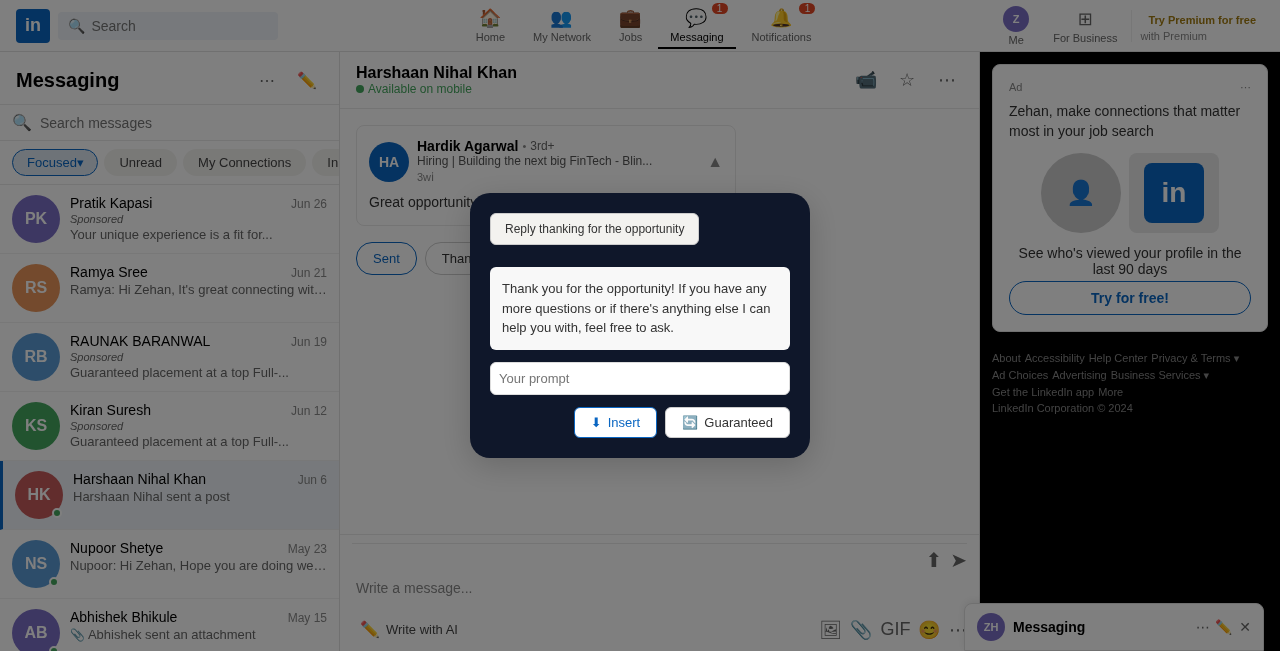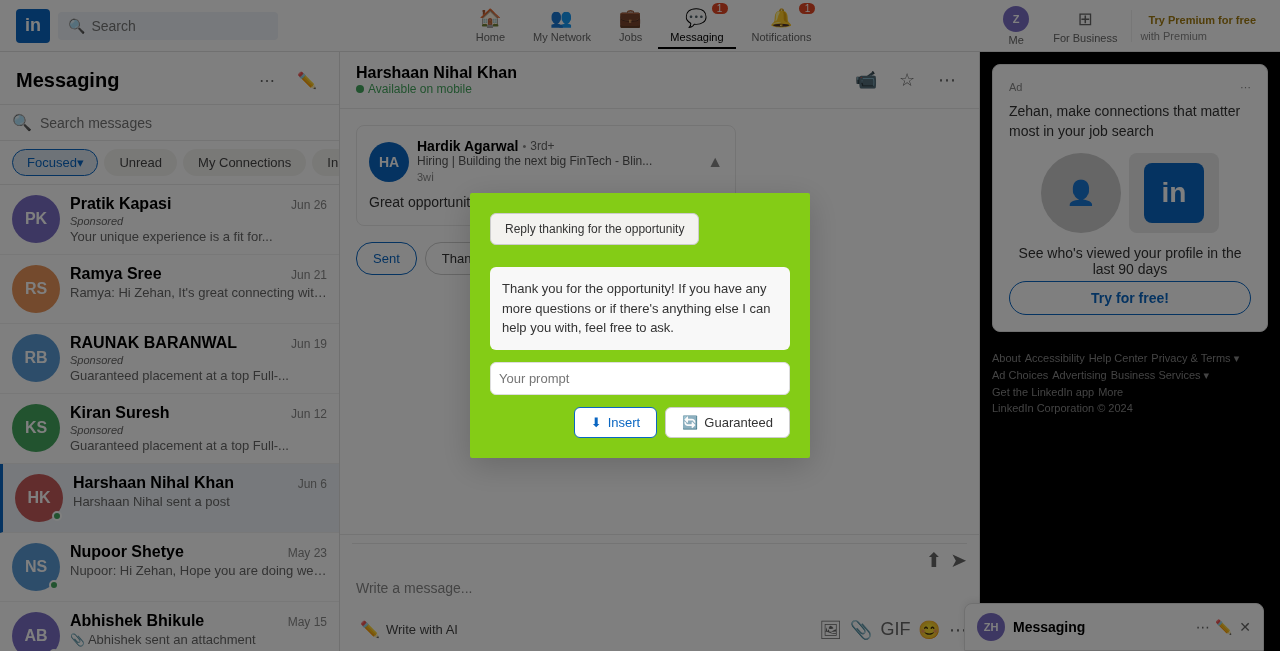--- a/index.html
+++ b/index.html
@@ -240,21 +240,21 @@
       bottom: 1px;
       right: 1px;
     }
     .conv-content { flex: 1; min-width: 0; }
     .conv-name-row {
       display: flex;
       justify-content: space-between;
       align-items: baseline;
       margin-bottom: 2px;
     }
-    .conv-name { font-weight: 700; font-size: 16px; color: #000; }
+    .conv-name { font-weight: 400; font-size: 14px; color: #000; }
     .conv-date { font-size: 12px; color: #888; white-space: nowrap; }
     .conv-preview { font-size: 13px; color: #666; white-space: nowrap; overflow: hidden; text-overflow: ellipsis; }
     .conv-sponsored { font-size: 11px; color: #666; font-style: italic; margin-bottom: 2px; }
     .attachment-icon { font-size: 12px; color: #888; margin-right: 3px; }
 
     
     .conversation-panel {
       flex: 1;
       background: white;
       display: flex;
@@ -447,22 +447,22 @@
     .modal-overlay {
       position: fixed;
       top: 0; left: 0; right: 0; bottom: 0;
       background: rgba(0,0,0,0.5);
       z-index: 200;
       display: flex;
       align-items: center;
       justify-content: center;
     }
     .modal-box {
-      background: #84cc16;
-      border-radius: 2px;
+      background: #0f172a;
+      border-radius: 20px;
       padding: 20px;
       width: 340px;
       box-shadow: 0 8px 32px rgba(0,0,0,0.18);
     }
     .modal-suggestion-btn {
       padding: 8px 14px;
       background: #f3f2ef;
       border: 1px solid #ccc;
       border-radius: 6px;
       font-size: 12px;

